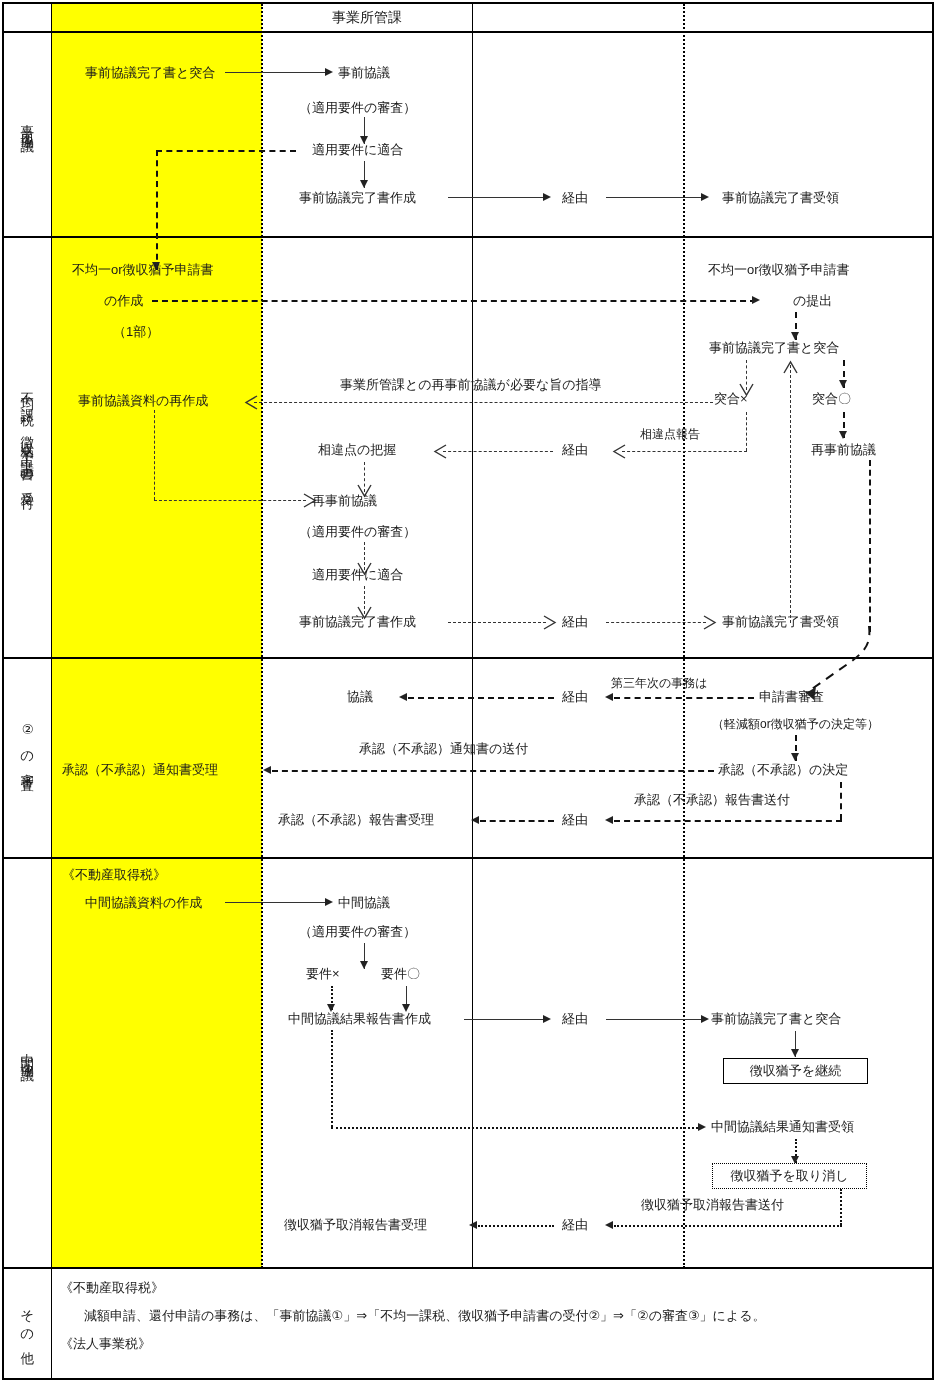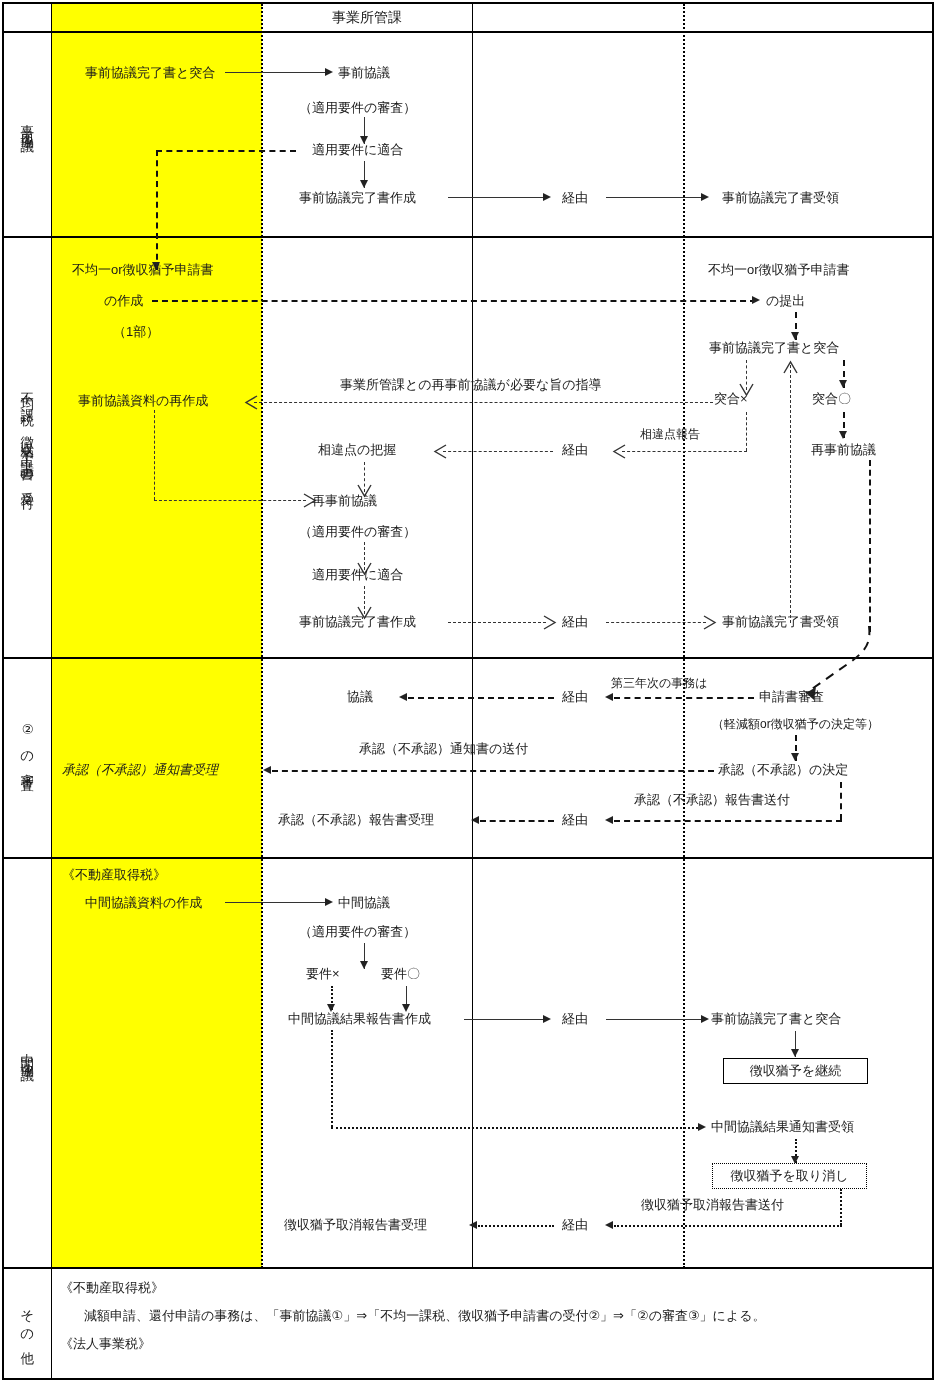--- a/index.html
+++ b/index.html
@@ -176,21 +176,21 @@
   <div class="node" style="left:722px; top:191px;">事前協議完了書受領</div>
 
   <div class="node" style="left:72px;  top:263px;">不均一or徴収猶予申請書</div>
   <div class="node" style="left:104px; top:294px;">の作成</div>
   <div class="node" style="left:113px; top:325px;">（1部）</div>
 
   <div class="conn h-dash" style="left:152px; top:300px; width:604px;"></div>
   <div class="ah ah-r" style="left:752px; top:296px;"></div>
 
   <div class="node" style="left:708px; top:263px;">不均一or徴収猶予申請書</div>
-  <div class="node" style="left:766px; top:294px;">の提出</div>
+  <div class="node" style="left:793px; top:294px;">の提出</div>
 
   <div class="conn v-dash" style="left:795px; top:312px; height:28px;"></div>
   <div class="ah ah-d" style="left:791px; top:332px;"></div>
   <div class="node" style="left:709px; top:341px;">事前協議完了書と突合</div>
 
   <div class="conn v-dashdot" style="left:746px; top:360px; height:30px;"></div>
   <svg class="vh" style="left:739px; top:383px;" width="15" height="14" viewBox="0 0 15 14">
     <polyline points="1,1 7.5,12 14,1" fill="none" stroke="#333" stroke-width="1.4"></polyline>
   </svg>
   <div class="node" style="left:714px; top:392px;">突合×</div>
@@ -282,21 +282,21 @@
 
   <div class="node small" style="left:712px; top:718px;">（軽減額or徴収猶予の決定等）</div>
 
   <div class="conn v-dash" style="left:795px; top:735px; height:26px;"></div>
   <div class="ah ah-d" style="left:791px; top:753px;"></div>
   <div class="node" style="left:718px; top:763px;">承認（不承認）の決定</div>
 
   <div class="node" style="left:359px; top:742px;">承認（不承認）通知書の送付</div>
   <div class="conn h-dash" style="left:272px; top:770px; width:442px;"></div>
   <div class="ah ah-l" style="left:263px; top:766px;"></div>
-  <div class="node" style="left:62px; top:763px;font-style:italic;">承認（不承認）通知書受理</div>
+  <div class="node" style="left:62px; top:763px;">承認（不承認）通知書受理</div>
 
   <div class="node" style="left:634px; top:793px;">承認（不承認）報告書送付</div>
   <div class="conn v-dash" style="left:840px; top:782px; height:38px;"></div>
   <div class="conn h-dash" style="left:614px; top:820px; width:228px;"></div>
   <div class="ah ah-l" style="left:605px; top:816px;"></div>
   <div class="node" style="left:562px; top:813px;">経由</div>
   <div class="conn h-dash" style="left:480px; top:820px; width:74px;"></div>
   <div class="ah ah-l" style="left:471px; top:816px;"></div>
   <div class="node" style="left:278px; top:813px;">承認（不承認）報告書受理</div>
 

